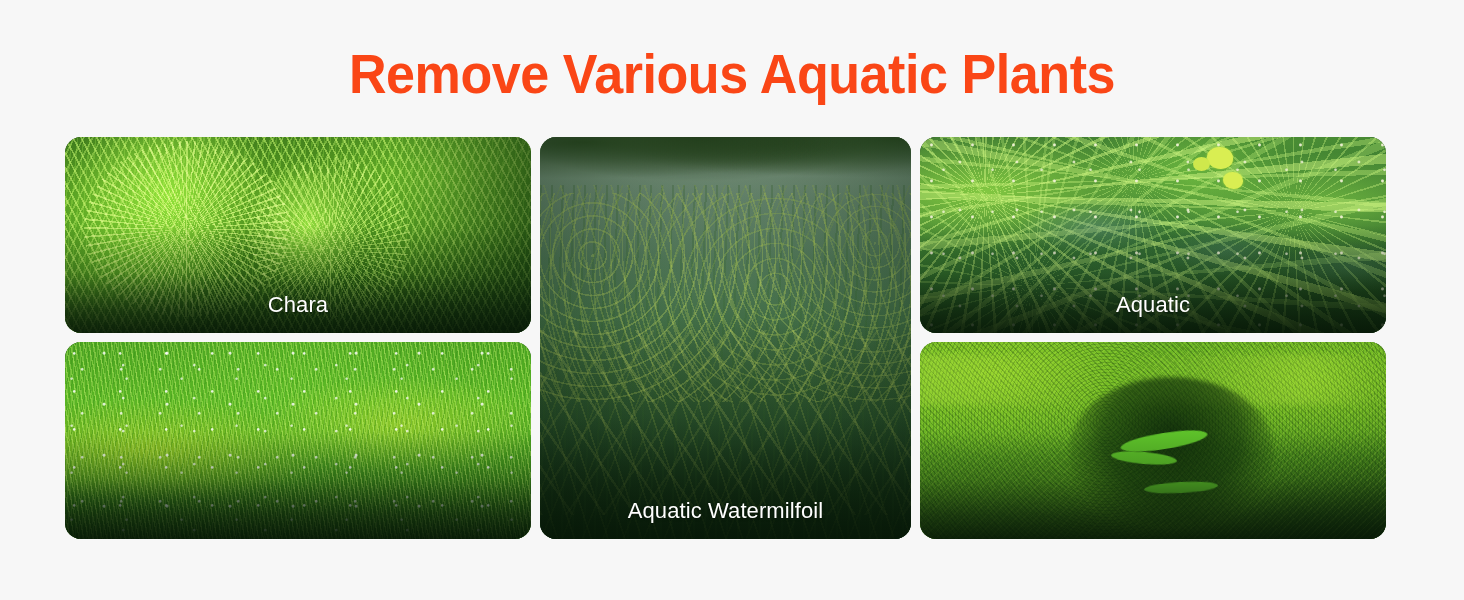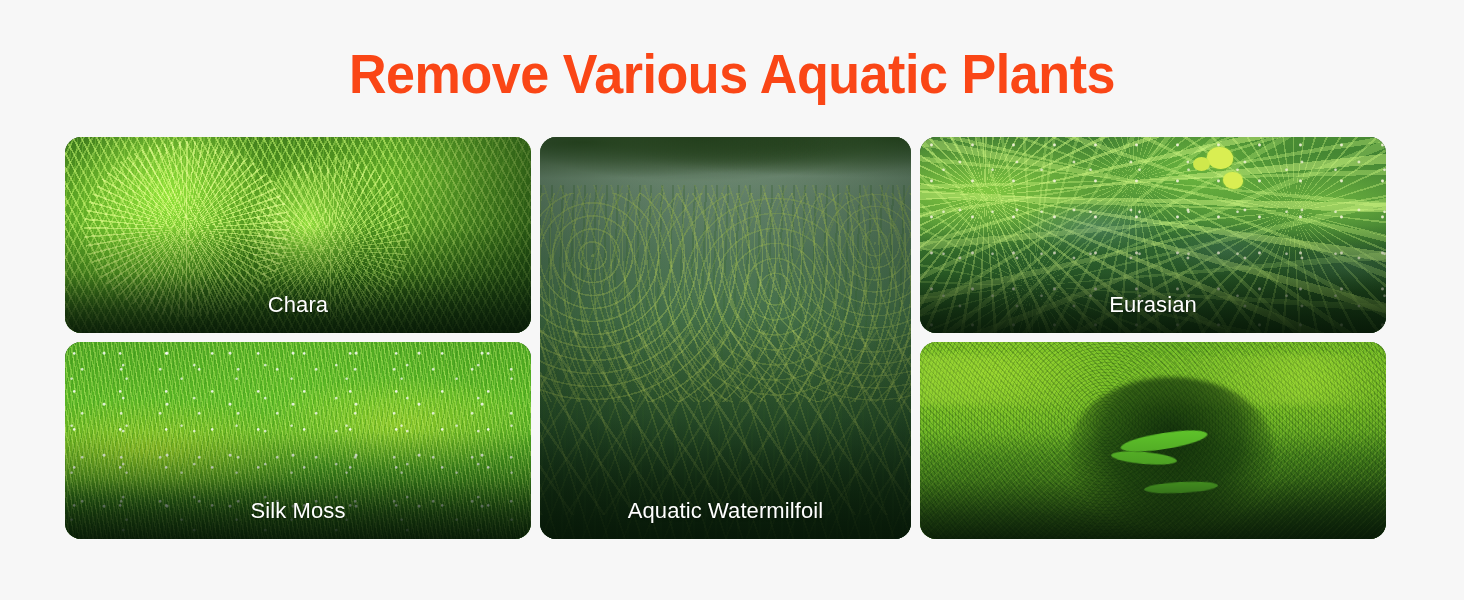--- a/index.html
+++ b/index.html
@@ -324,30 +324,29 @@
     <div class="card">
       <div class="card-art art-coontail">
         <div class="coontail-whorls"></div>
         <div class="coontail-water"></div>
         <div class="coontail-specks"></div>
         <div class="duckweed-a"></div>
         <div class="duckweed-c"></div>
         <div class="duckweed-b"></div>
       </div>
       <div class="card-shade"></div>
-      <div class="card-label">Eurasian</div>
+      <div class="card-label">Aquatic</div>
     </div>
 
     <div class="card">
       <div class="card-art art-silk">
         <div class="silk-fibers"></div>
         <div class="silk-bubbles"></div>
       </div>
       <div class="card-shade"></div>
-      <div class="card-label">Silk Moss</div>
     </div>
 
     <div class="card">
       <div class="card-art art-cotton">
         <div class="cotton-texture"></div>
         <div class="cotton-ridge"></div>
         <div class="cotton-hollow"></div>
         <div class="cotton-streak-a"></div>
         <div class="cotton-streak-b"></div>
         <div class="cotton-streak-c"></div>

